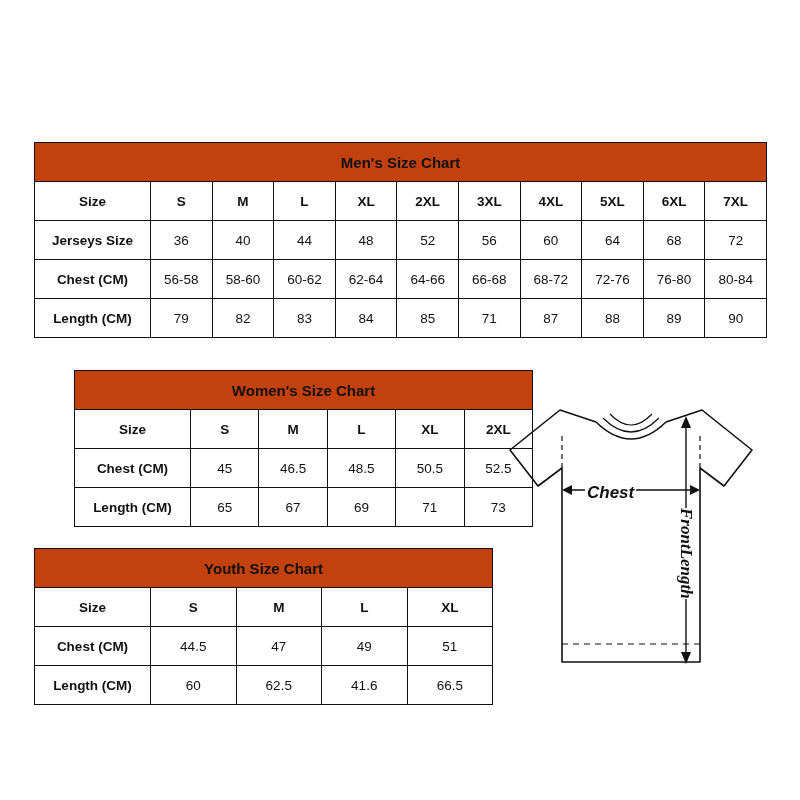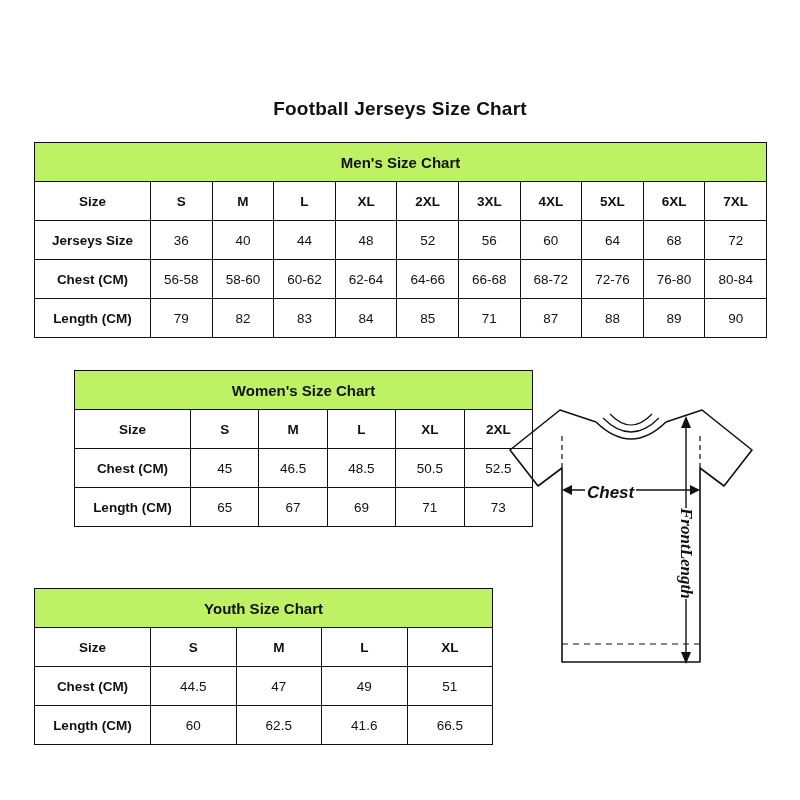--- a/index.html
+++ b/index.html
@@ -40,21 +40,21 @@
   table.sizetable td {
     border: 1px solid #111;
     text-align: center;
     vertical-align: middle;
     font-size: 13.5px;
     color: #111;
     padding: 0;
     height: 38px;
   }
   table.sizetable td.header {
-    background: #bef264;
+    background: #c2410c;
     font-weight: bold;
     font-size: 15px;
   }
   table.sizetable td.rowlabel {
     font-weight: bold;
     font-size: 13.5px;
   }
   table.sizetable td.colhead {
     font-weight: bold;
   }
@@ -82,21 +82,21 @@
   #womens-table-wrap col.lbl { width: 116px; }
   #womens-table-wrap col.dat { width: 68.4px; }
 
   
   #youth-table-wrap {
     position: absolute;
     left: 34px;
     top: 548px;
     width: 458px;
   }
-  #youth-table-wrap table { width: 458px; margin-top: 40px; }
+  #youth-table-wrap table { width: 458px; }
   #youth-table-wrap col.lbl { width: 116px; }
   #youth-table-wrap col.dat { width: 85.5px; }
 
   
   #shirt-diagram {
     position: absolute;
     left: 500px;
     top: 398px;
     width: 290px;
     height: 300px;
@@ -127,21 +127,20 @@
     text-align: center;
     writing-mode: vertical-rl;
     background: #fff;
   }
 </style>
 </head>
 <body>
 
 <div class="page">
 
-  <div class="title">Football Jerseys Size Chart</div>
 
   <div id="mens-table-wrap">
     <table class="sizetable">
       <colgroup>
         <col class="lbl">
           <col class="dat">
           <col class="dat">
           <col class="dat">
           <col class="dat">
           <col class="dat">

